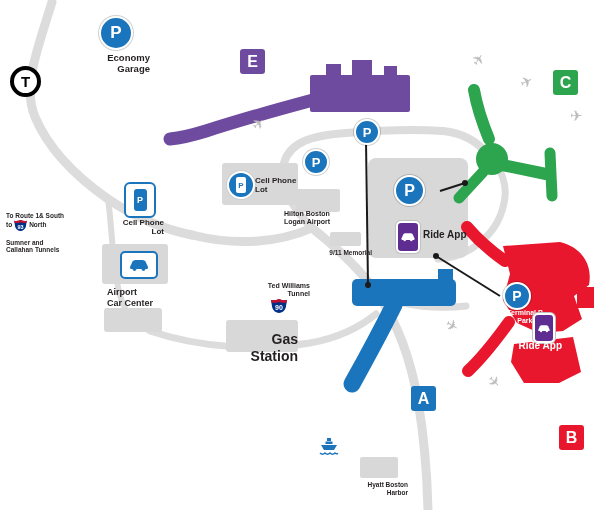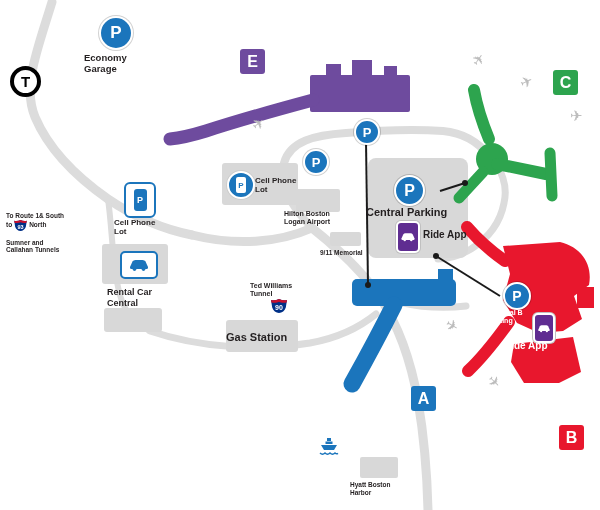--- a/index.html
+++ b/index.html
@@ -1,21 +1,21 @@
 <!DOCTYPE html>
 <html><head>
 <meta charset="utf-8">
 <style>
   html,body{margin:0;padding:0;background:#fff;}
   .map{position:relative;width:600px;height:510px;background:#fff;overflow:hidden;
        font-family:"Liberation Sans",sans-serif;color:#231f20;}
   svg.base{position:absolute;left:0;top:0;}
   .abs{position:absolute;}
   .lbl{position:absolute;font-weight:bold;line-height:1.18;color:#231f20;}
-  .center{text-align:left;}
+  .center{text-align:right;}
   .white{color:#fff;}
   .p-circle{position:absolute;background:#1b75bc;border-radius:50%;color:#fff;font-weight:bold;
             display:flex;align-items:center;justify-content:center;border:2px solid #fff;
             box-shadow:0 0 0 1px rgba(0,0,0,.18);}
   .badge-letter{position:absolute;width:25px;height:25px;color:#fff;font-weight:bold;font-size:16px;
                 display:flex;align-items:center;justify-content:center;border-radius:3px;}
   .t-circle{position:absolute;width:23px;height:23px;background:#fff;border:4px solid #000;border-radius:50%;
             display:flex;align-items:center;justify-content:center;font-weight:bold;font-size:15px;color:#000;}
   .ride-badge{position:absolute;background:#5f2d91;border:2px solid #fff;border-radius:5px;
               box-shadow:0 0 0 1px #c0c0c0;display:flex;align-items:center;justify-content:center;}
@@ -115,21 +115,20 @@
   <div class="badge-letter" style="left:240px;top:49px;background:#6e4b9e">E</div>
   <div class="badge-letter" style="left:553px;top:70px;background:#2da44e">C</div>
   <div class="badge-letter" style="left:411px;top:386px;background:#1b75bc">A</div>
   <div class="badge-letter" style="left:559px;top:425px;background:#e8172d">B</div>
 
   <div class="p-circle" style="left:303px;top:149px;width:22px;height:22px;font-size:13px">P</div>
   <div class="p-circle" style="left:354px;top:119px;width:22px;height:22px;font-size:13px">P</div>
   <div class="p-circle" style="left:394px;top:175px;width:27px;height:27px;font-size:16px">P</div>
   <div class="p-circle" style="left:503px;top:282px;width:24px;height:24px;font-size:14px">P</div>
 
-  <div class="lbl center" style="left:366px;top:206px;width:104px;font-size:11px">Central Parking</div>
   <div class="ride-badge" style="left:396px;top:221px;width:20px;height:28px">
     <svg width="16" height="12" viewBox="0 0 22 14">
       <g fill="#fff">
         <path d="M2 9 L4.5 3.5 Q5.3 2 7.5 2 L14.5 2 Q16.7 2 17.5 3.5 L20 9 Q20.4 11 18.8 11 L3.2 11 Q1.6 11 2 9 Z"></path>
         <circle cx="6.5" cy="11.2" r="1.7"></circle>
           <circle cx="15.5" cy="11.2" r="1.7"></circle>
       </g>
     </svg>
   </div>
   <div class="lbl" style="left:423px;top:229px;width:52px;font-size:10px">Ride App</div>
@@ -158,23 +157,23 @@
 
   <div class="rental-badge" style="left:120px;top:251px">
     <svg width="24" height="14" viewBox="0 0 22 14">
       <g fill="#1b75bc">
         <path d="M2 9 L4.5 3.5 Q5.3 2 7.5 2 L14.5 2 Q16.7 2 17.5 3.5 L20 9 Q20.4 11 18.8 11 L3.2 11 Q1.6 11 2 9 Z"></path>
         <circle cx="6.5" cy="11.2" r="1.7"></circle>
           <circle cx="15.5" cy="11.2" r="1.7"></circle>
       </g>
     </svg>
   </div>
-  <div class="lbl" style="left:107px;top:287px;width:46px;font-size:9px">Rental Car Central</div>
-
-  <div class="lbl center" style="left:226px;top:331px;width:72px;font-size:11px">Gas Station</div>
+  <div class="lbl" style="left:107px;top:287px;width:46px;font-size:9px">Airport Car Center</div>
+
+  <div class="lbl center" style="left:226px;top:331px;width:72px;font-size:14px">Gas Station</div>
 
   <div class="lbl" style="left:284px;top:210px;width:54px;font-size:7px">Hilton Boston Logan Airport</div>
 
   <div class="lbl center" style="left:320px;top:249px;width:52px;font-size:6.5px">9/11 Memorial</div>
 
   <div class="lbl center" style="left:250px;top:282px;width:60px;font-size:7px">Ted Williams Tunnel</div>
   <div class="abs" style="left:271px;top:299px">
     <svg width="16" height="14" viewBox="0 0 16 14">
       <path d="M8 0 C10.5 1.2 13.5 1.6 16 1 L14.8 8.5 C13.8 12 11 13.6 8 14 C5 13.6 2.2 12 1.2 8.5 L0 1 C2.5 1.6 5.5 1.2 8 0 Z" fill="#003087"></path>
       <path d="M8 0 C10.5 1.2 13.5 1.6 16 1 L15.6 3.4 C12 4.3 10 3.8 8 2.8 C6 3.8 4 4.3 0.4 3.4 L0 1 C2.5 1.6 5.5 1.2 8 0 Z" fill="#c8102e"></path>

